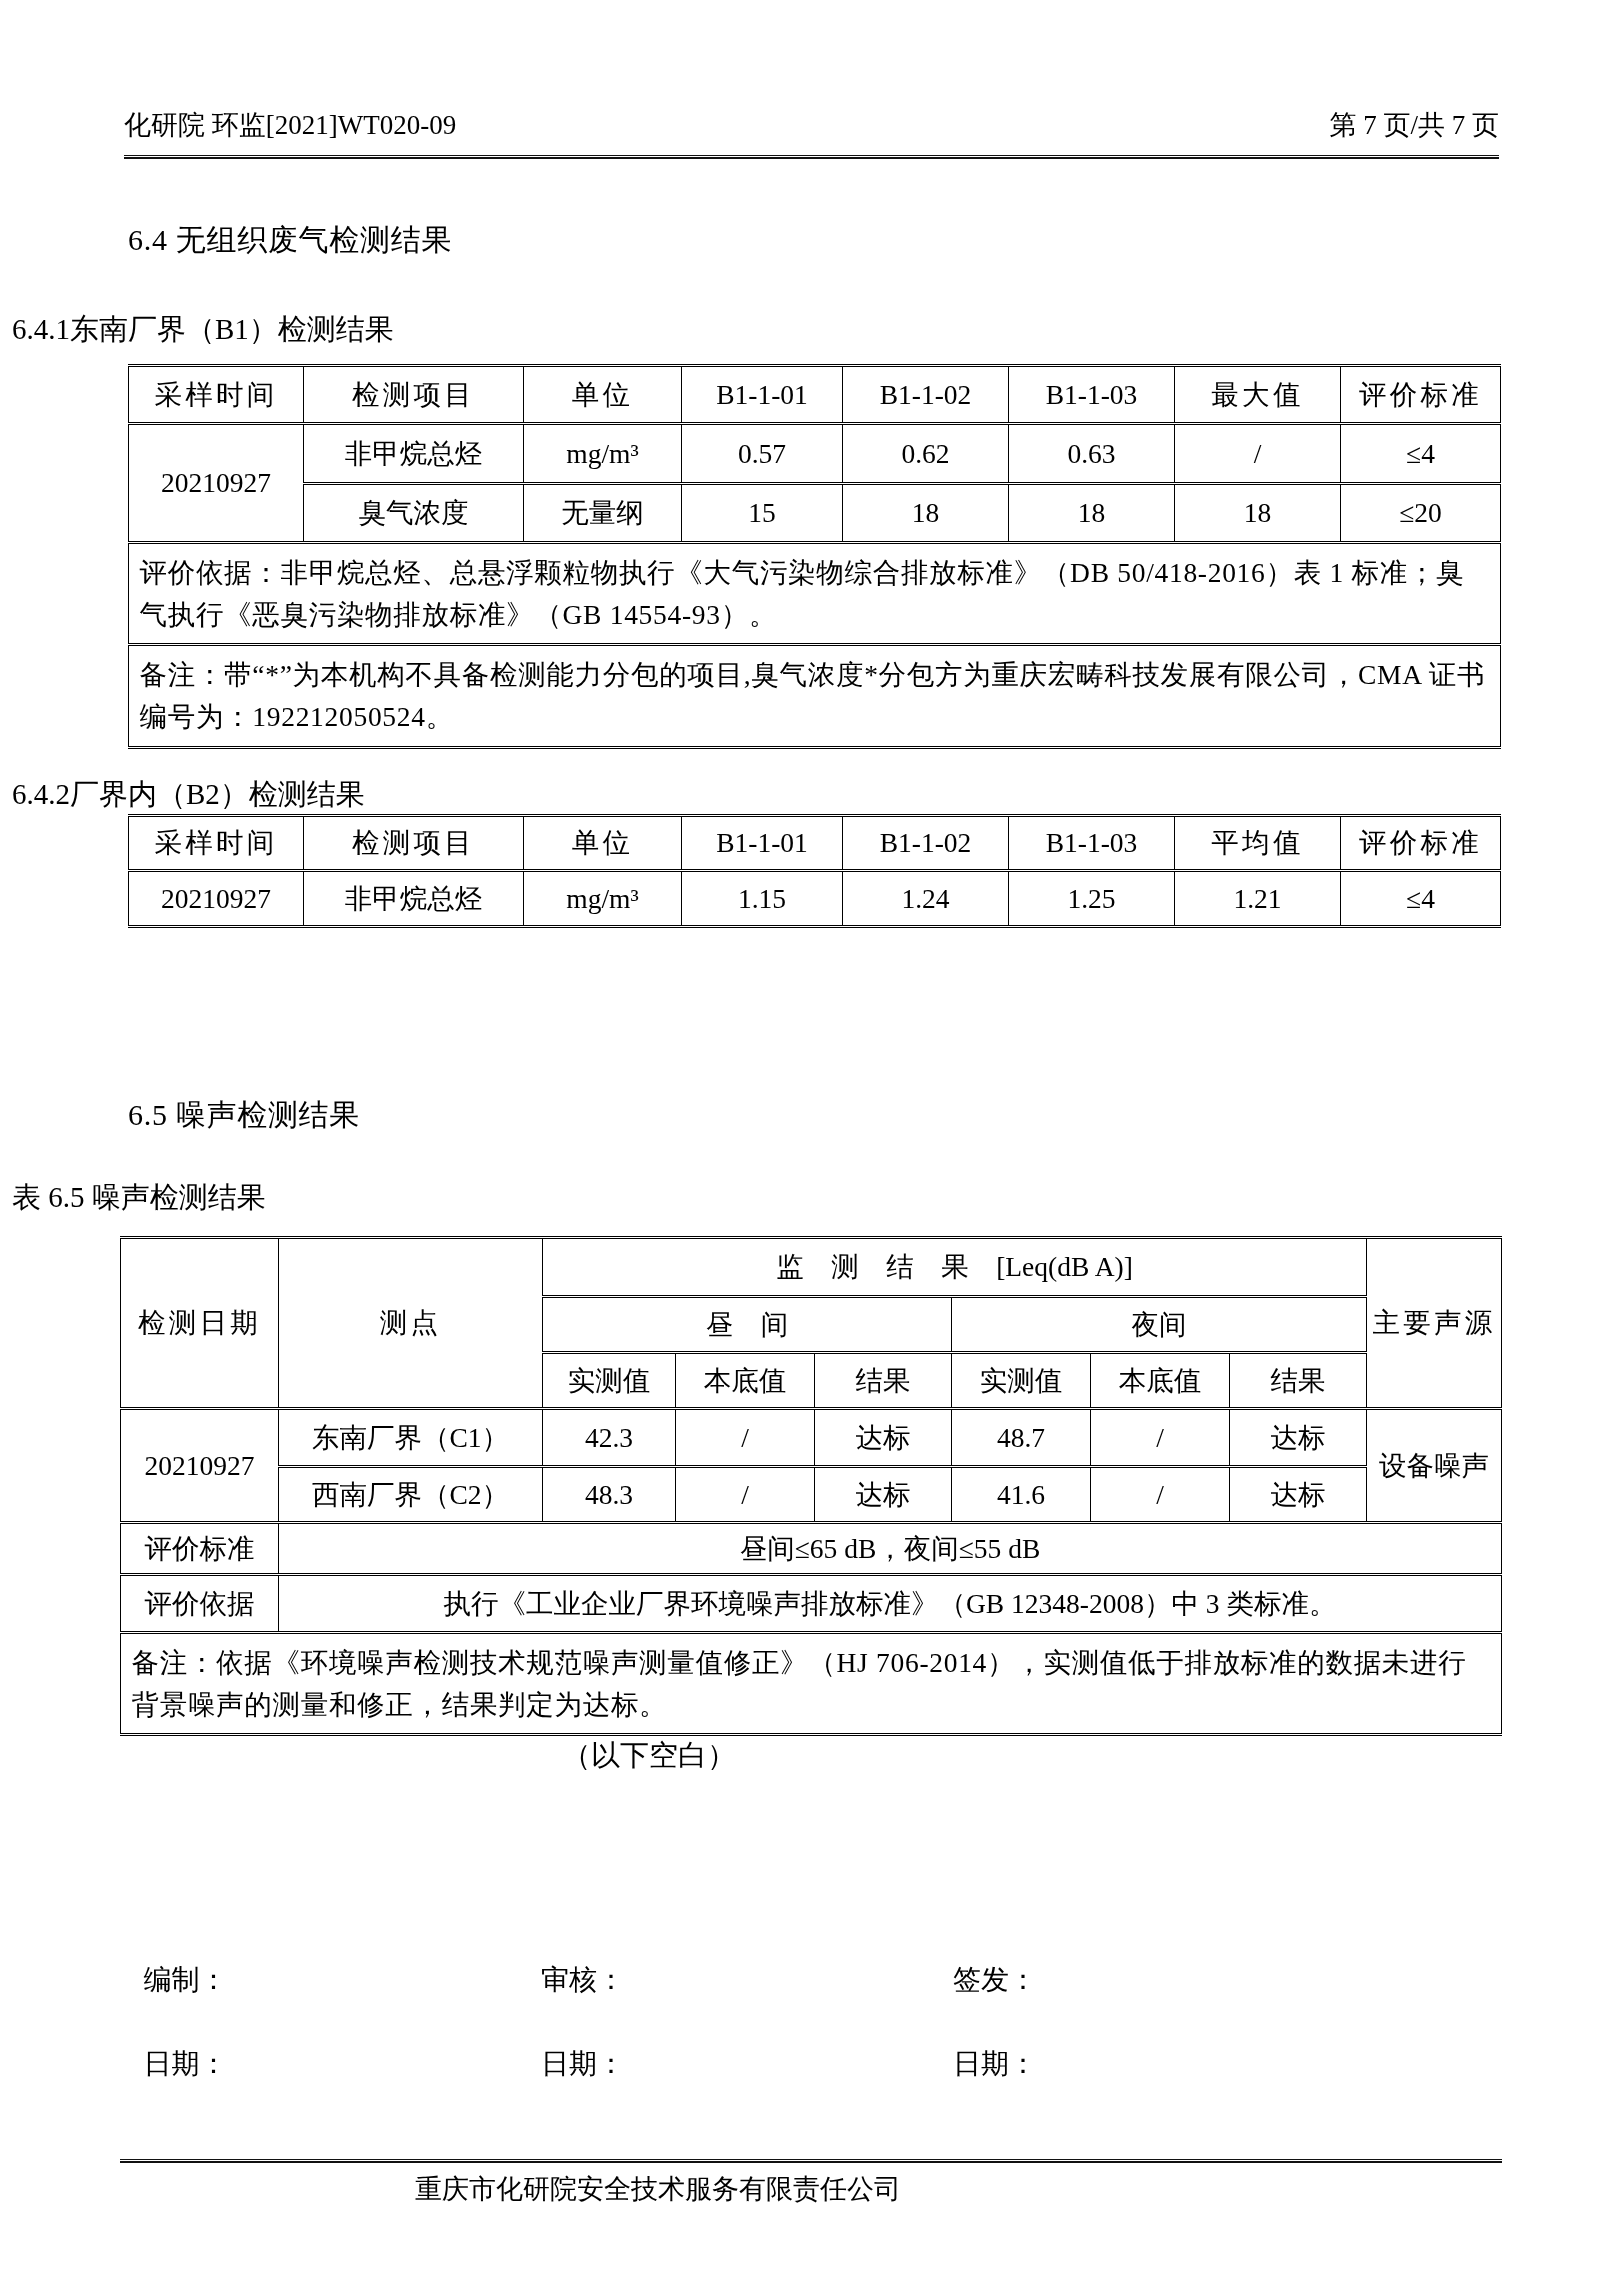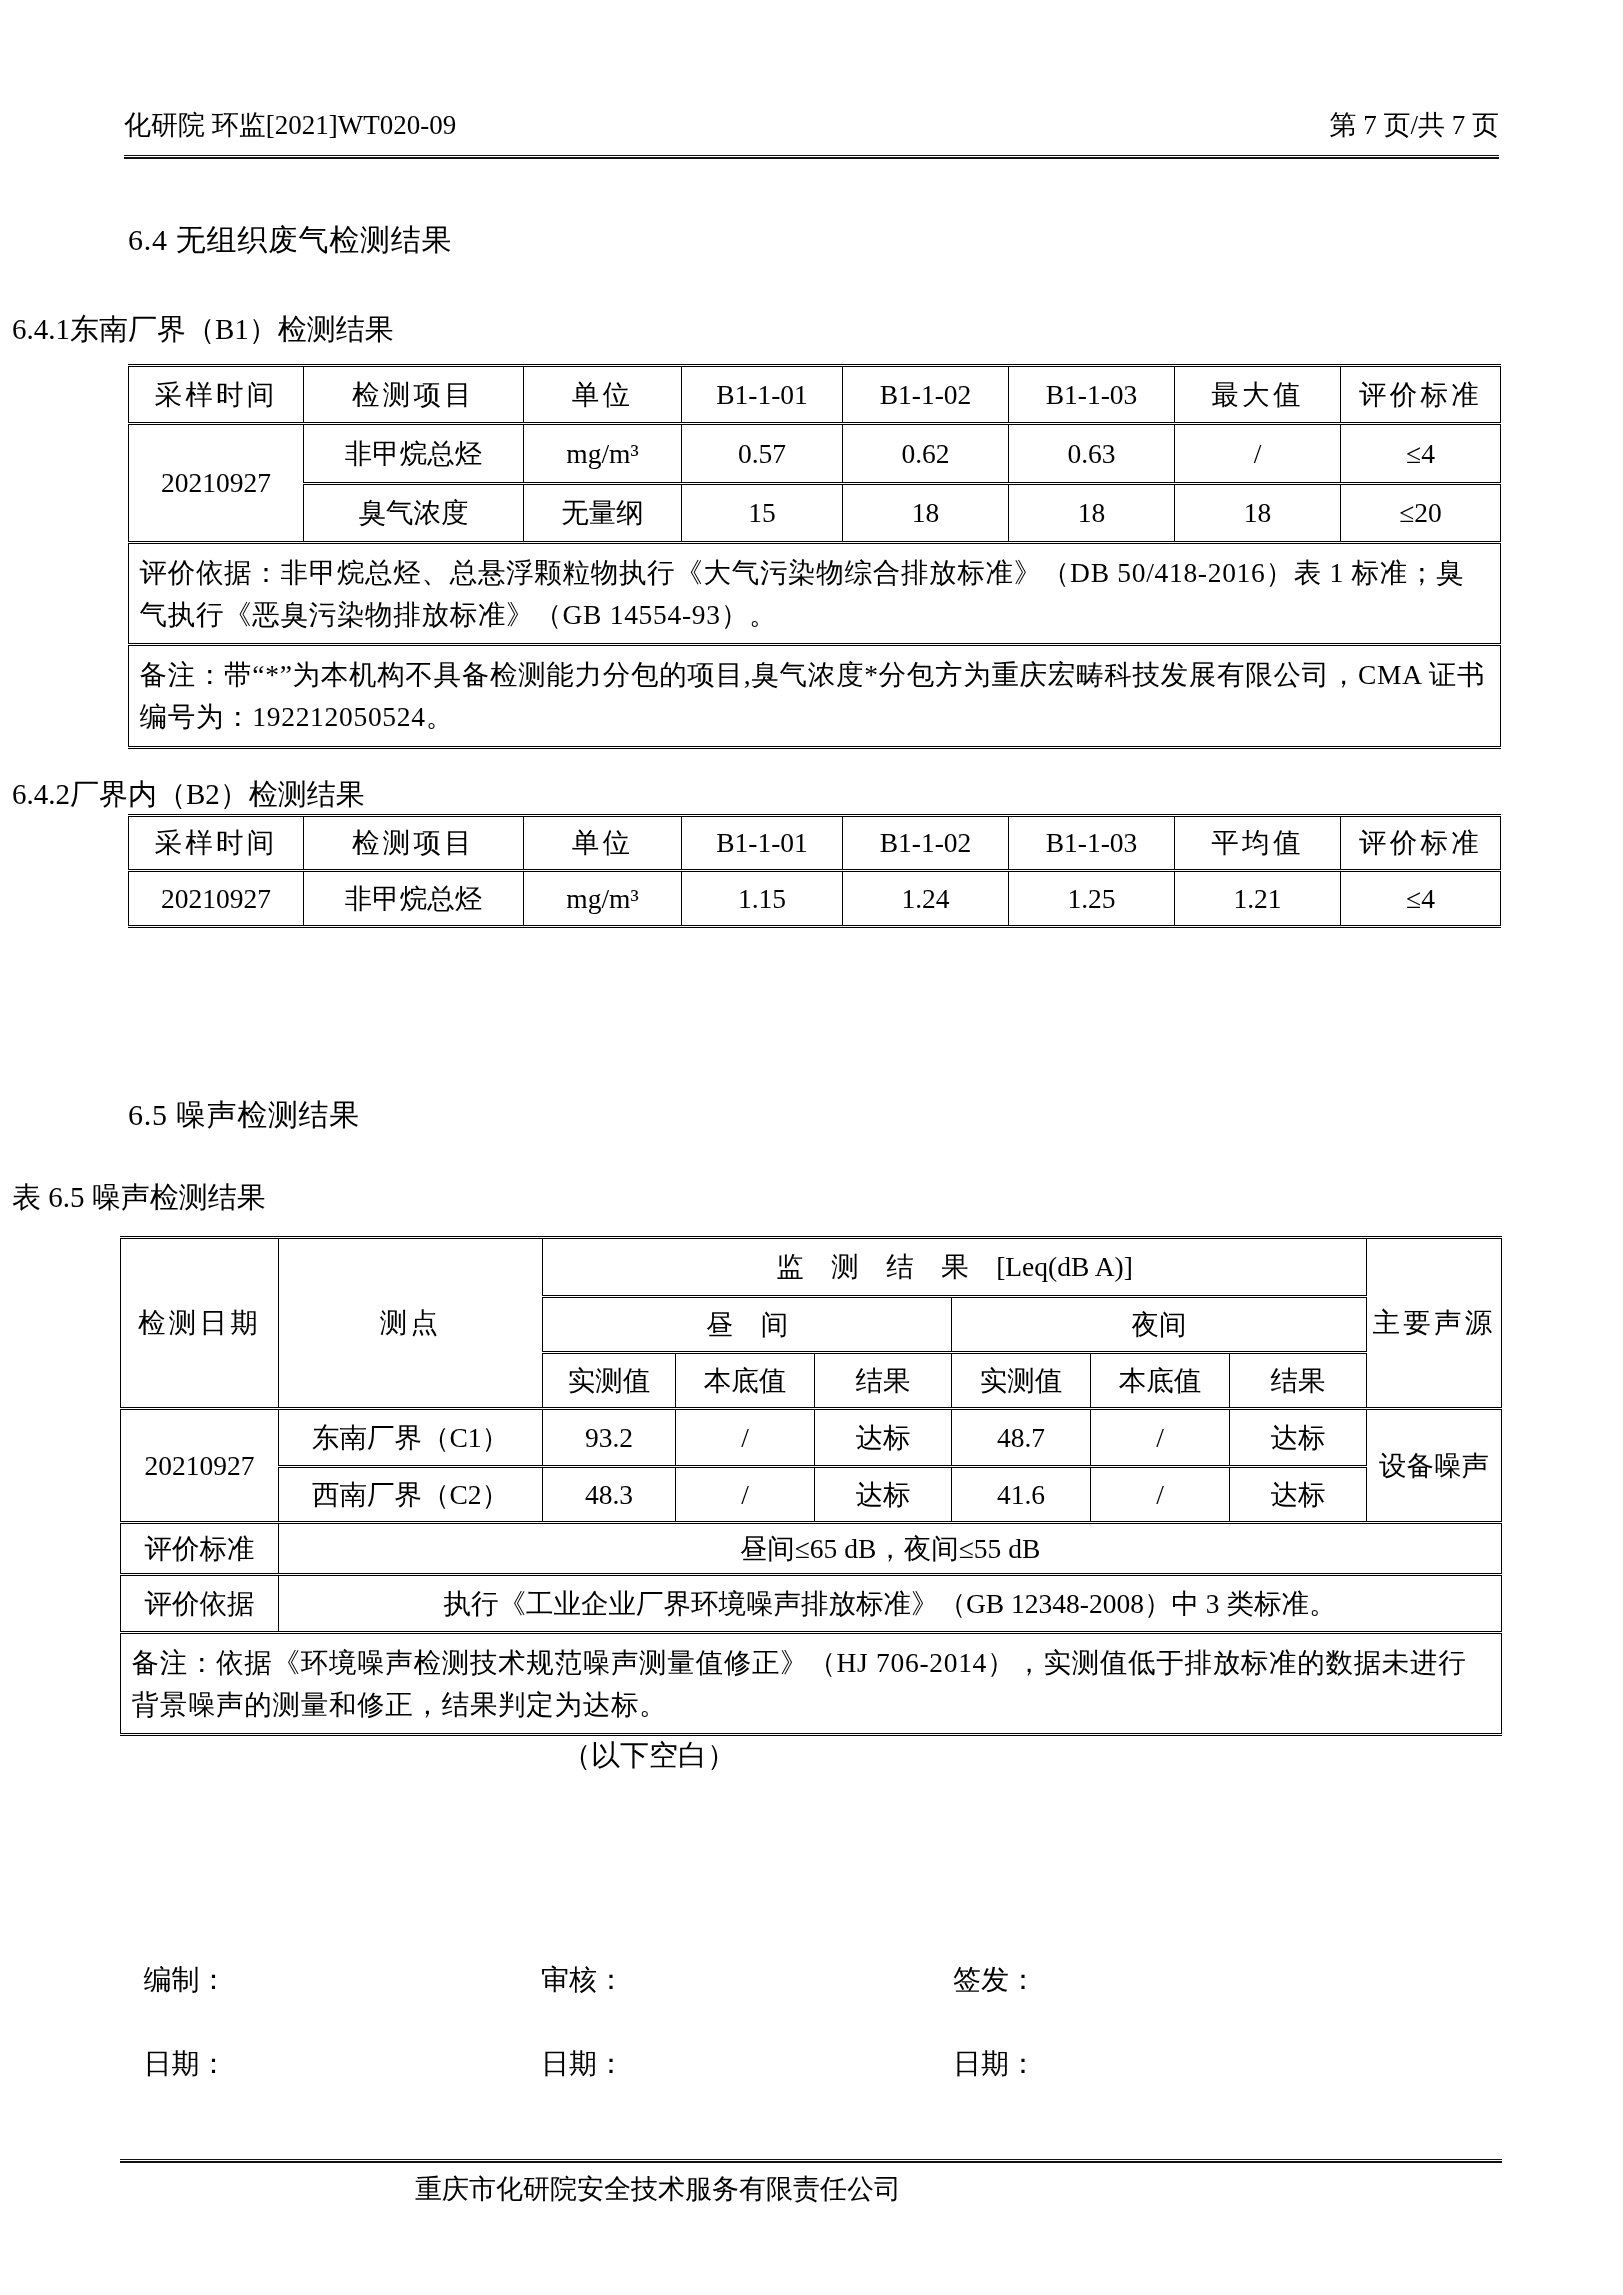--- a/index.html
+++ b/index.html
@@ -196,21 +196,21 @@
     <th>实测值</th>
     <th>本底值</th>
     <th>结果</th>
     <th>实测值</th>
     <th>本底值</th>
     <th>结果</th>
   </tr>
   <tr style="height:58px">
     <td rowspan="2">20210927</td>
     <td>东南厂界（C1）</td>
-    <td>93.2</td>
+    <td>42.3</td>
     <td>/</td>
     <td>达标</td>
     <td>48.7</td>
     <td>/</td>
     <td>达标</td>
     <td rowspan="2">设备噪声</td>
   </tr>
   <tr style="height:56px">
     <td>西南厂界（C2）</td>
     <td>48.3</td>

